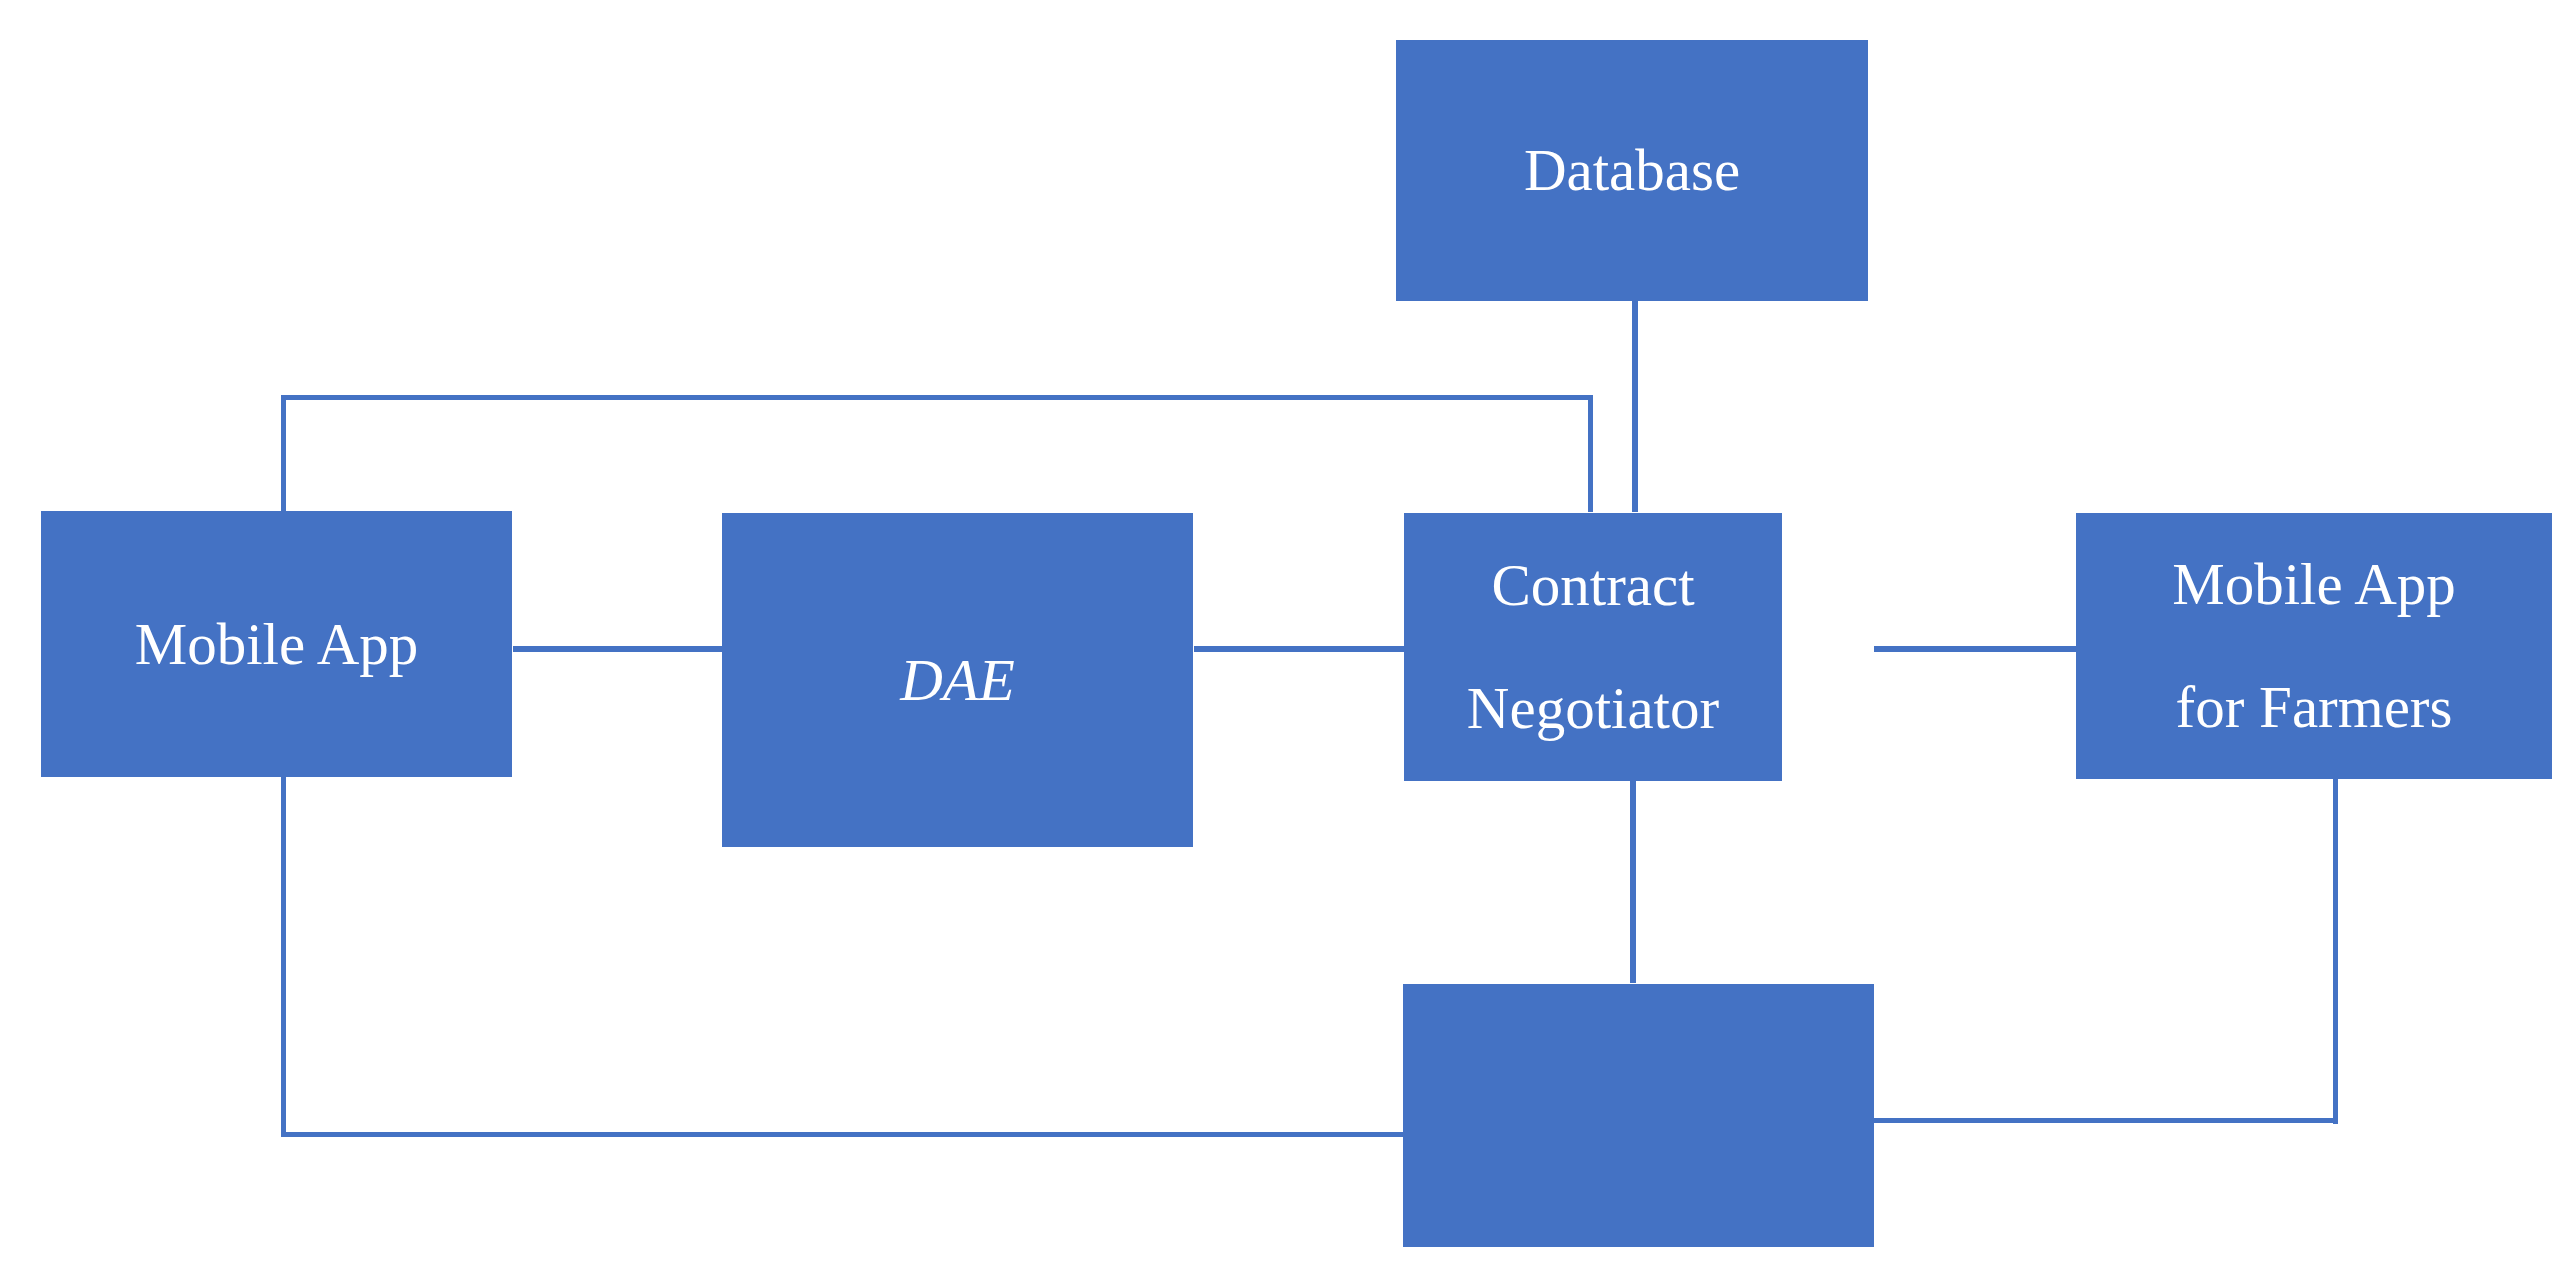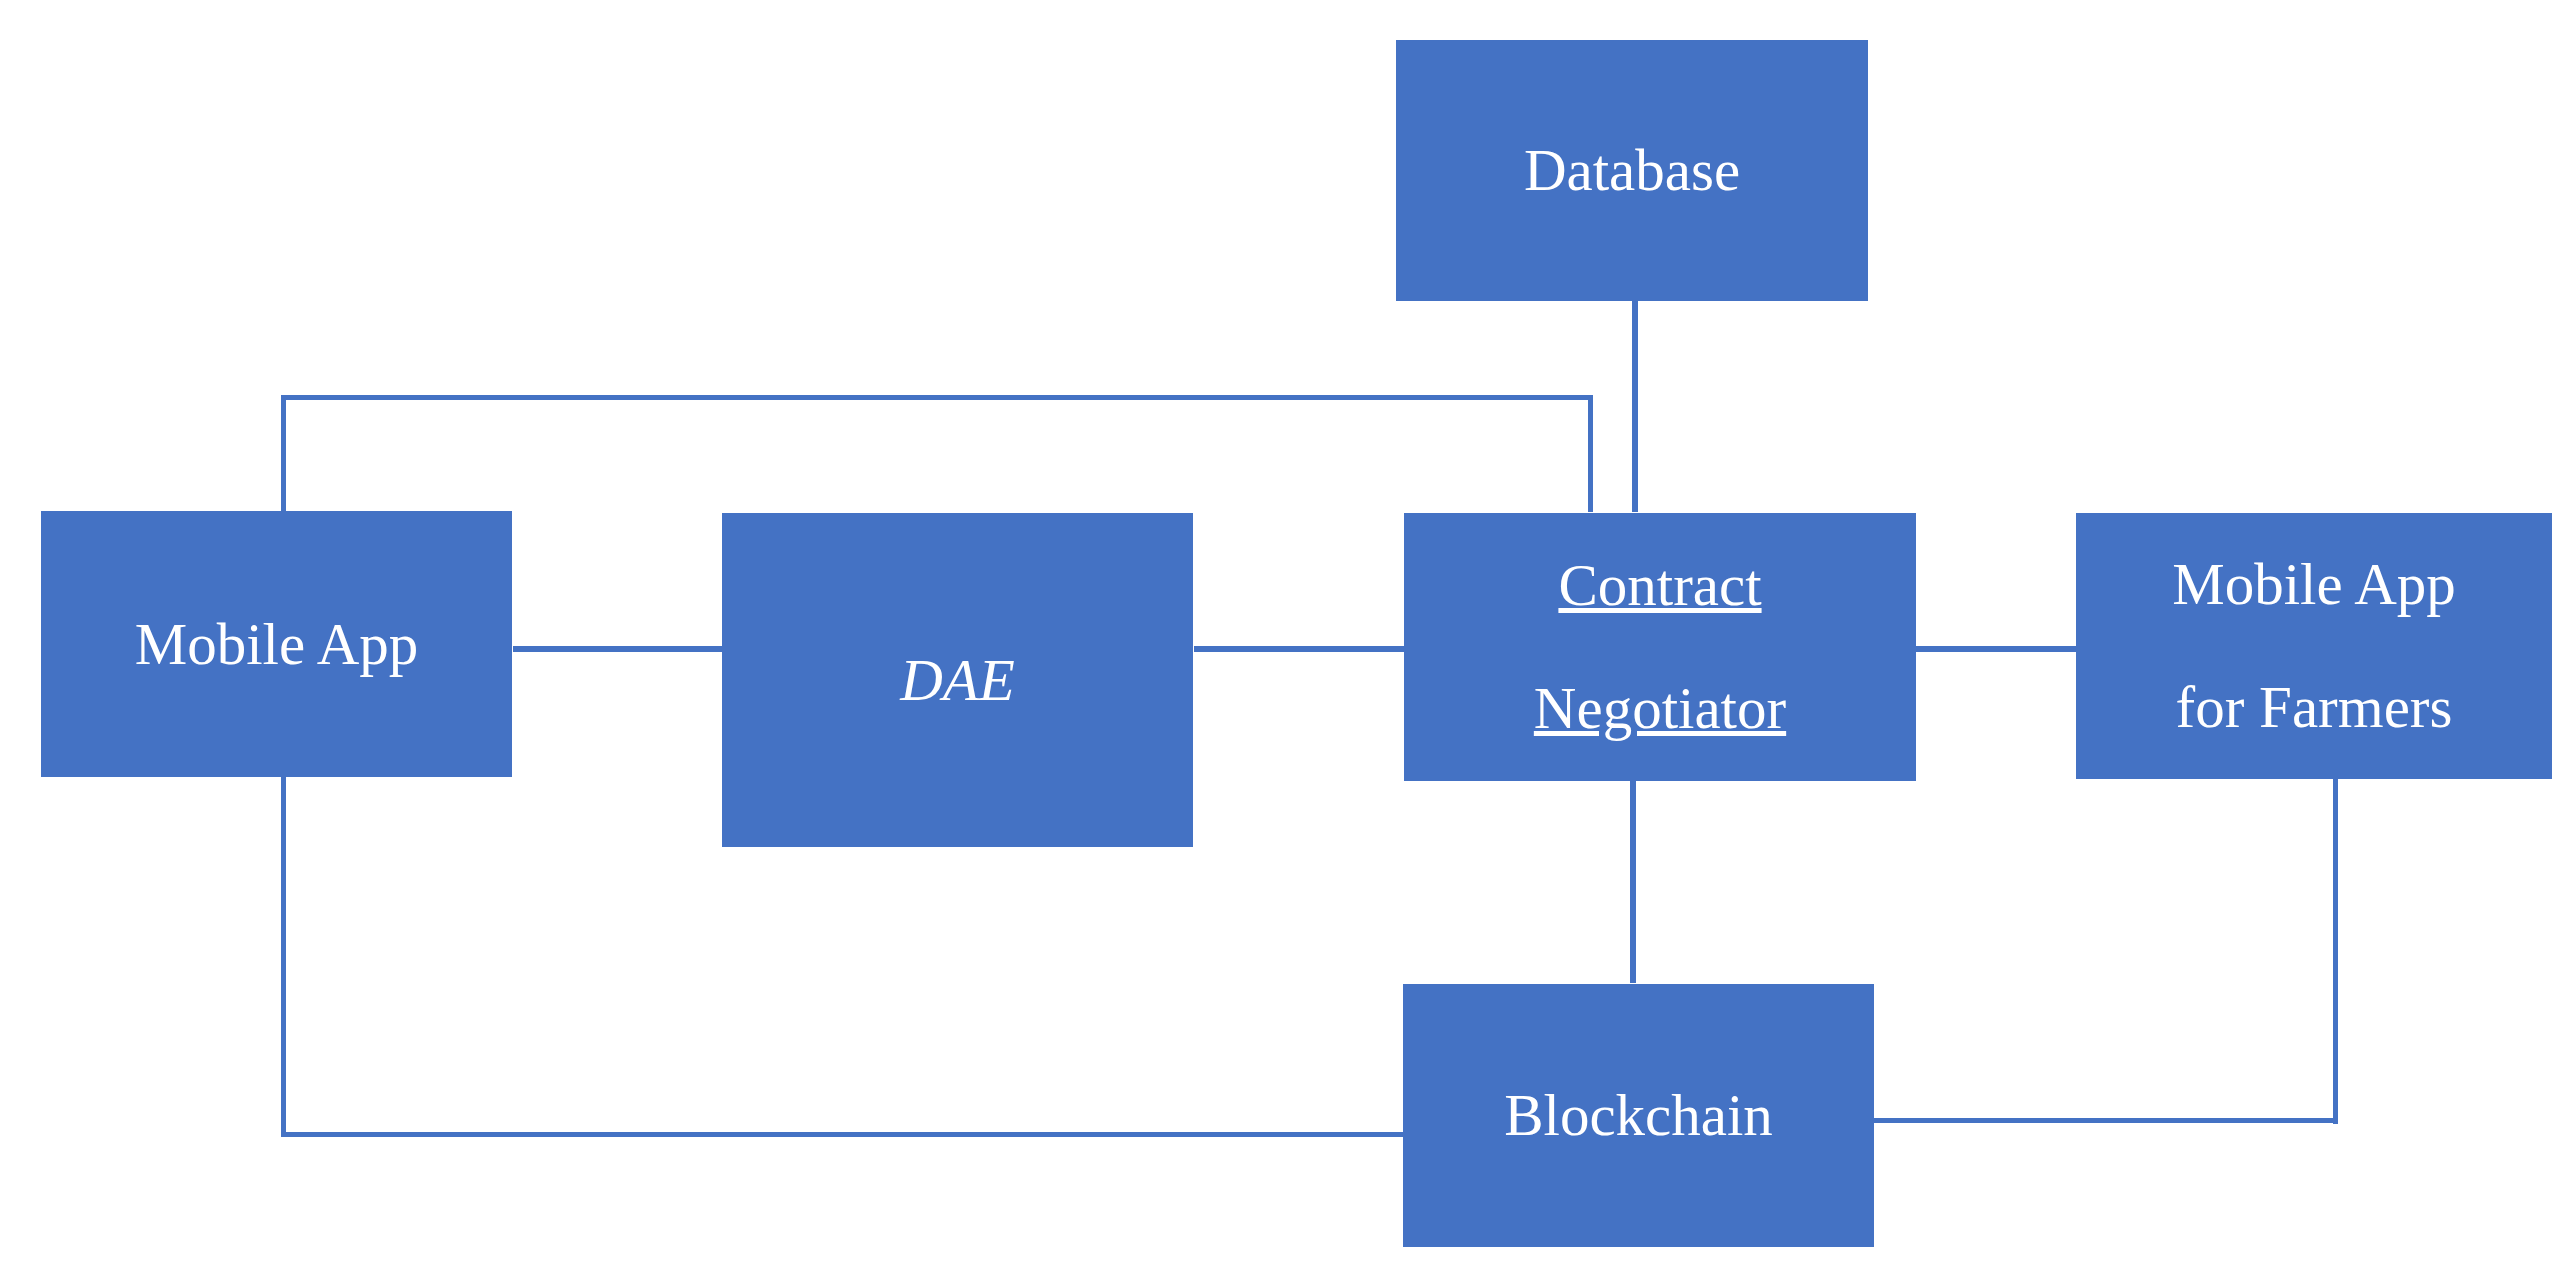--- a/index.html
+++ b/index.html
@@ -31,21 +31,21 @@
     white-space: nowrap;
   }
   .connector {
     position: absolute;
     background: var(--connector, #4472C4);
   }
   
   #node-database   { left: 1396px; top: 40px;   width: 472px; height: 261px; }
   #node-farmers    { left: 41px;   top: 511px;  width: 471px; height: 266px; }
   #node-dae        { left: 722px;  top: 513px;  width: 471px; height: 334px; font-style: italic; }
-  #node-contract   { left: 1404px; top: 513px;  width: 512px; height: 268px; text-decoration: underline; }
+  #node-contract   { left: 1404px; top: 513px;  width: 378px; height: 268px; }
   #node-buyers     { left: 2076px; top: 513px;  width: 476px; height: 266px; }
   #node-blockchain { left: 1403px; top: 984px; width: 471px; height: 263px; }
   
   #conn-db-contract          { left: 1632px; top: 301px;  width: 6.2px;    height: 211px; }
   #conn-farmers-top-v        { left: 281px;  top: 395px;  width: 5.4px;    height: 116px; }
   #conn-farmers-top-h        { left: 281px;  top: 395px;  width: 1312px; height: 5.4px;   }
   #conn-contract-top-v       { left: 1588px; top: 395px;  width: 5.4px;    height: 117px; }
   #conn-farmers-dae          { left: 513px;  top: 646px;  width: 210px;  height: 6.2px;   }
   #conn-dae-contract         { left: 1194px; top: 646px;  width: 210px;  height: 6.2px;   }
   #conn-contract-buyers      { left: 1874px; top: 646px;  width: 202px;  height: 6.2px;   }
@@ -89,17 +89,16 @@
     <span class="line">Contract</span>
     <span class="line">Negotiator</span>
   </div>
 
   <div class="node" id="node-buyers">
     <span class="line">Mobile App</span>
     <span class="line">for Farmers</span>
   </div>
 
   <div class="node" id="node-blockchain">
-    <span class="line">Blockchain</span>
   </div>
 
 </div>
 
 
 </body></html>

